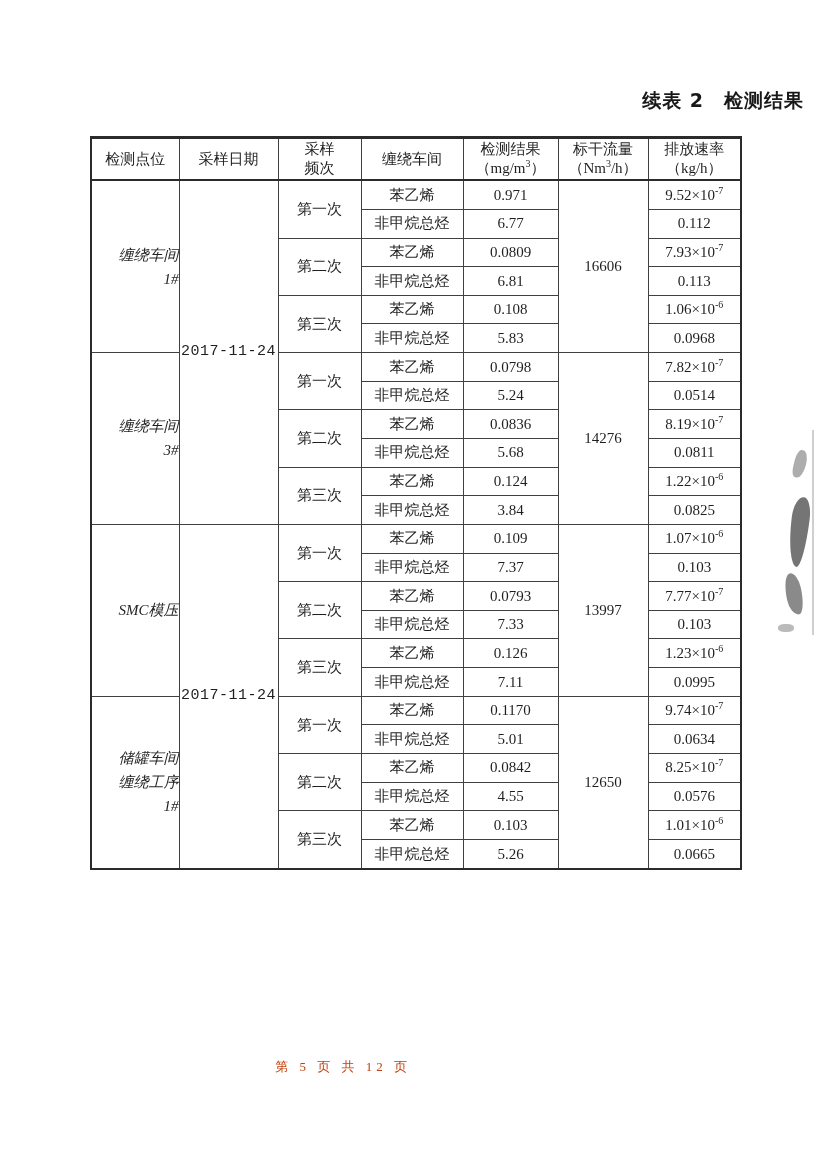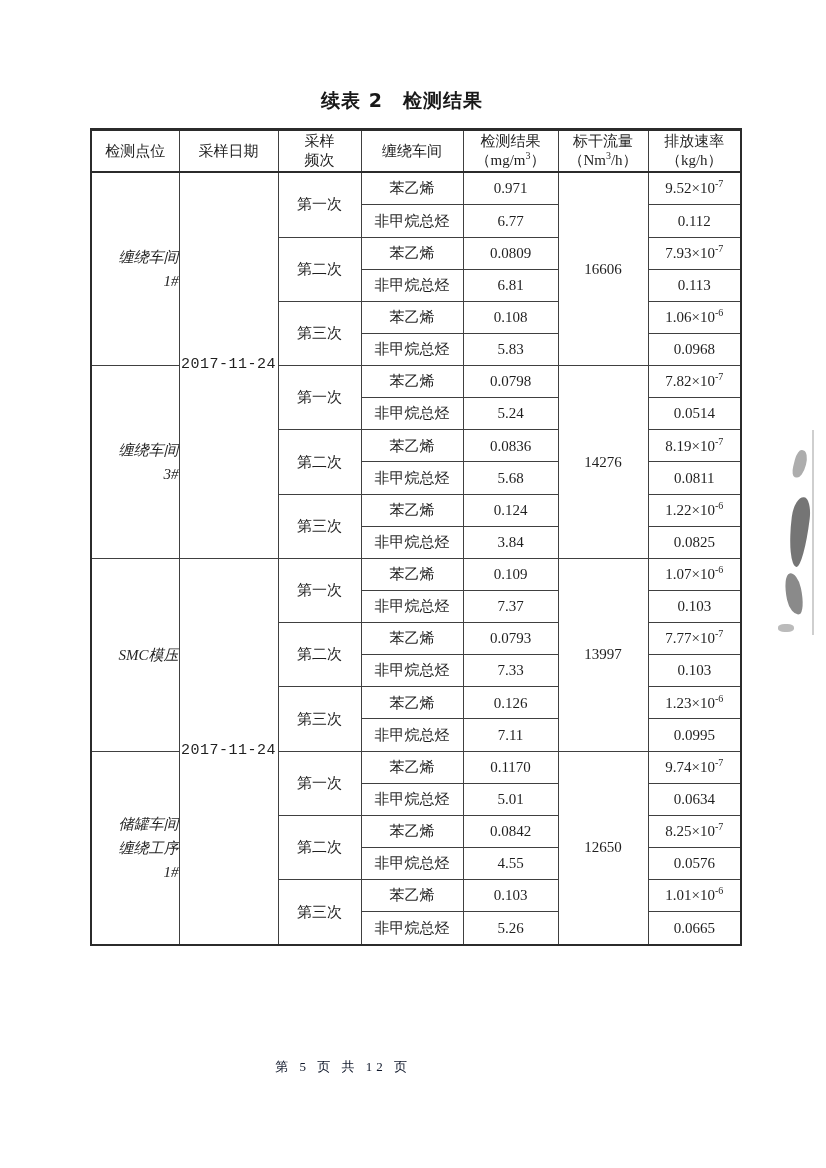--- a/index.html
+++ b/index.html
@@ -7,31 +7,31 @@
     width: 826px; height: 1168px;
     background: #ffffff;
     position: relative;
     font-family: "Liberation Serif", "DejaVu Serif", serif;
     color: #1f1f1f;
     overflow: hidden;
   }
   .page-title {
     position: absolute;
     top: 88px; left: 0; width: 804px;
-    text-align: center;
+    text-align: right;
     font-family: "DejaVu Sans", "Liberation Sans", sans-serif;
     font-weight: bold;
     font-size: 19px;
     letter-spacing: 1px;
     color: #181818;
   }
   table.results {
     position: absolute;
-    left: 90px; top: 128px;
-    width: 650px; height: 818px;
+    left: 90px; top: 136px;
+    width: 650px; height: 734px;
     border-collapse: collapse;
     table-layout: fixed;
     border: 2px solid #2b2b2b;
     border-top-width: 3px;
     border-bottom-width: 2px;
   }
   th, td {
     border: 1px solid #404040;
     text-align: center;
     vertical-align: middle;
@@ -48,21 +48,21 @@
   .pre { white-space: pre-line; text-align: right; }
   td.c-loc  { line-height: 1.6; font-style: italic; }
   td.c-date { letter-spacing: 0.5px; font-family: Liberation Mono, monospace; }
   sup { font-size: 10px; line-height: 0; }
   .page-footer {
     position: absolute;
     top: 1058px; left: 0; width: 686px;
     text-align: center;
     font-size: 13px;
     letter-spacing: 4px;
-    color: #0f172a;
+    color: #c2410c;
   }
   
   .artifact { position: absolute; }
   .art-line  { left: 812px; top: 430px; width: 2px;  height: 205px; background: #a8a8a8; opacity: .55; }
   .art-blob1 { left: 794px; top: 450px; width: 12px; height: 28px;  background: #8a8a8a; opacity: .7;  transform: rotate(14deg); border-radius: 45% 55% 60% 40%; }
   .art-blob2 { left: 790px; top: 497px; width: 18px; height: 70px;  background: #5d5d5d; opacity: .85; transform: rotate(7deg);  border-radius: 55% 45% 40% 60% / 30% 30% 70% 70%; }
   .art-blob3 { left: 786px; top: 573px; width: 16px; height: 42px;  background: #6d6d6d; opacity: .8;  transform: rotate(-12deg); border-radius: 50% 50% 45% 55% / 60% 40% 60% 40%; }
   .art-blob4 { left: 778px; top: 624px; width: 16px; height: 8px;   background: #979797; opacity: .65; border-radius: 40%; }
 </style>
 </head>

